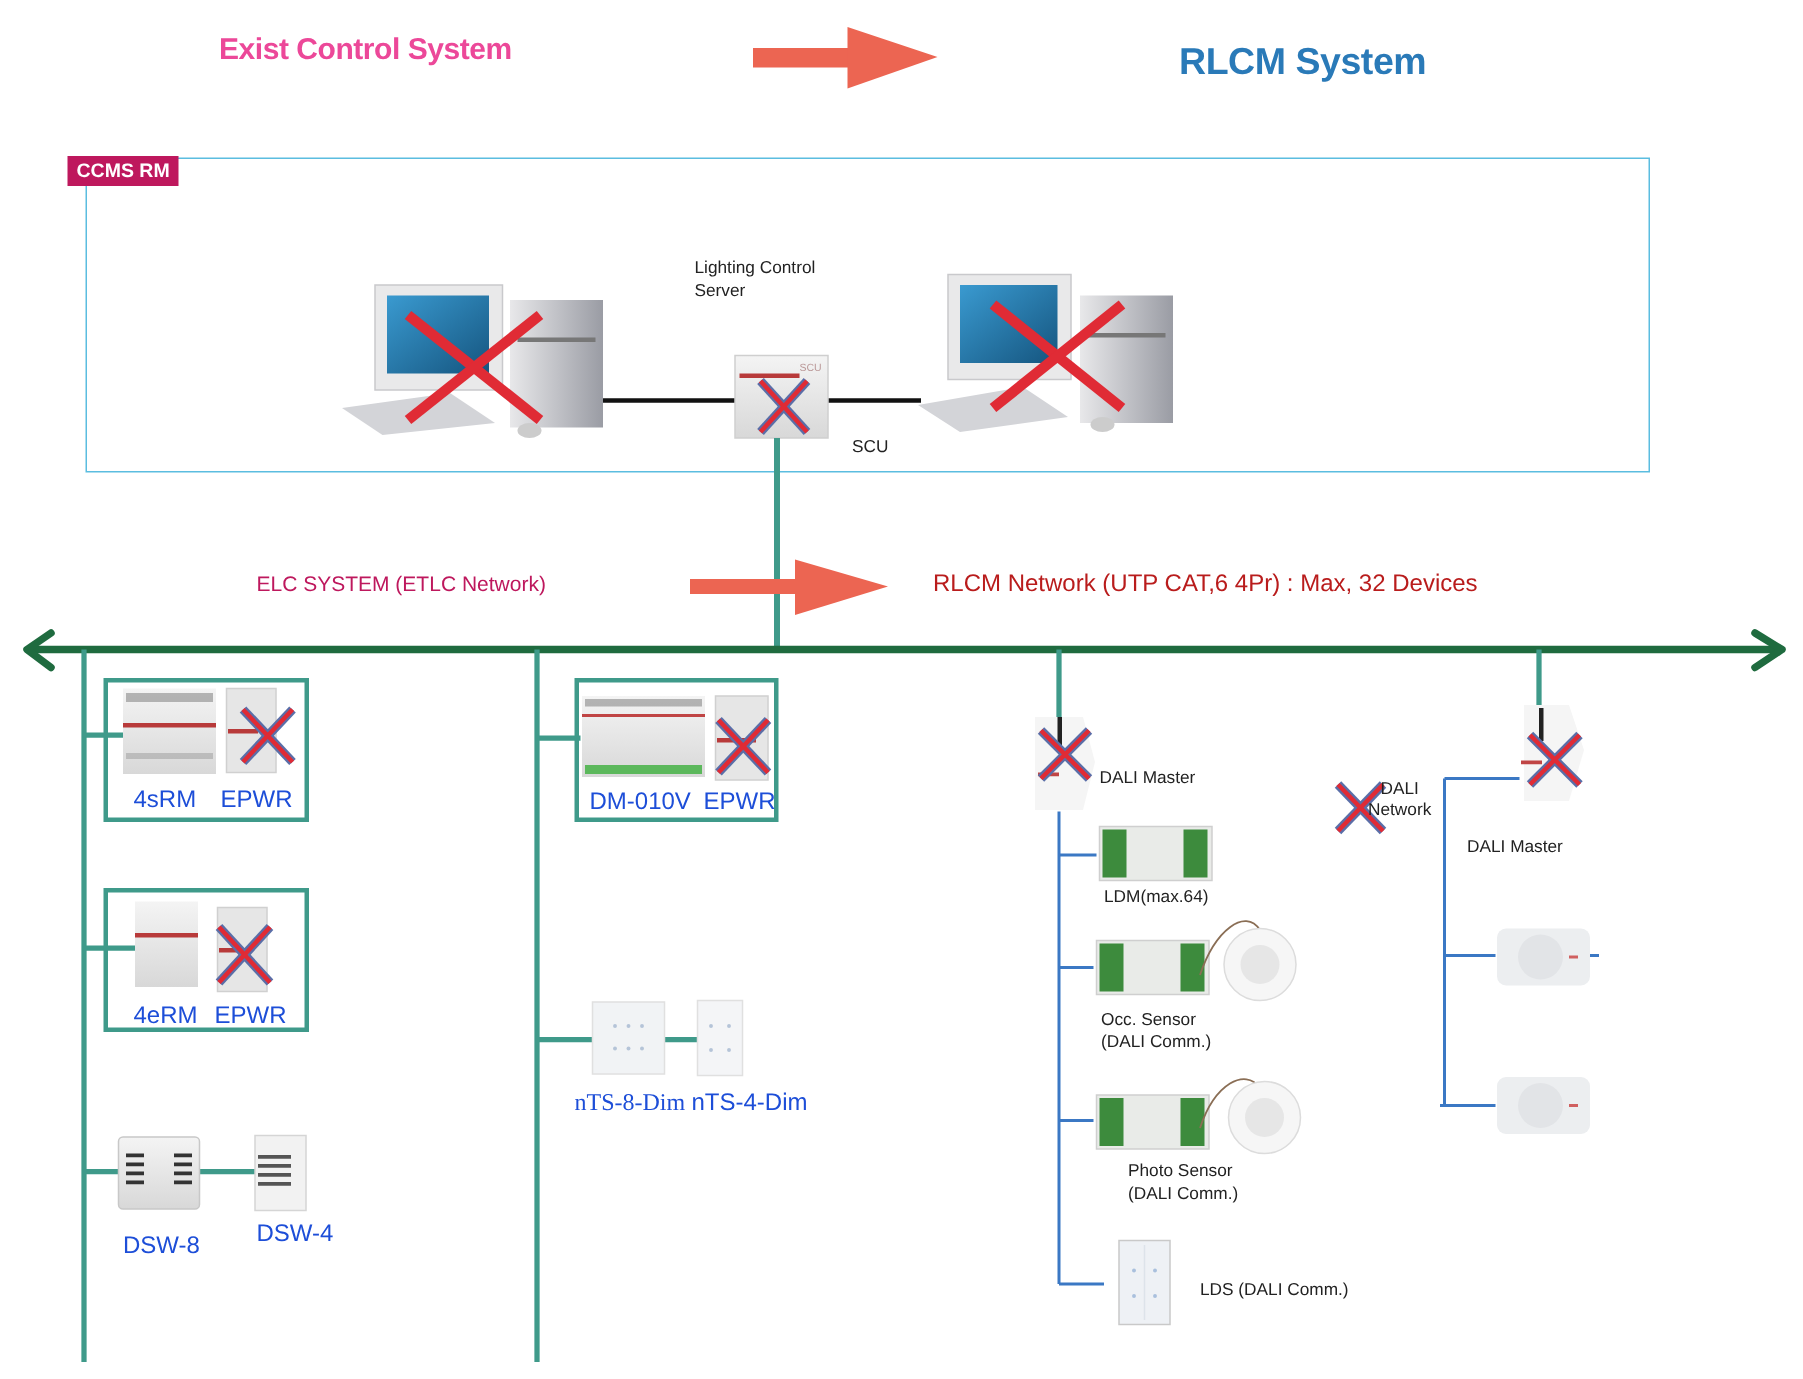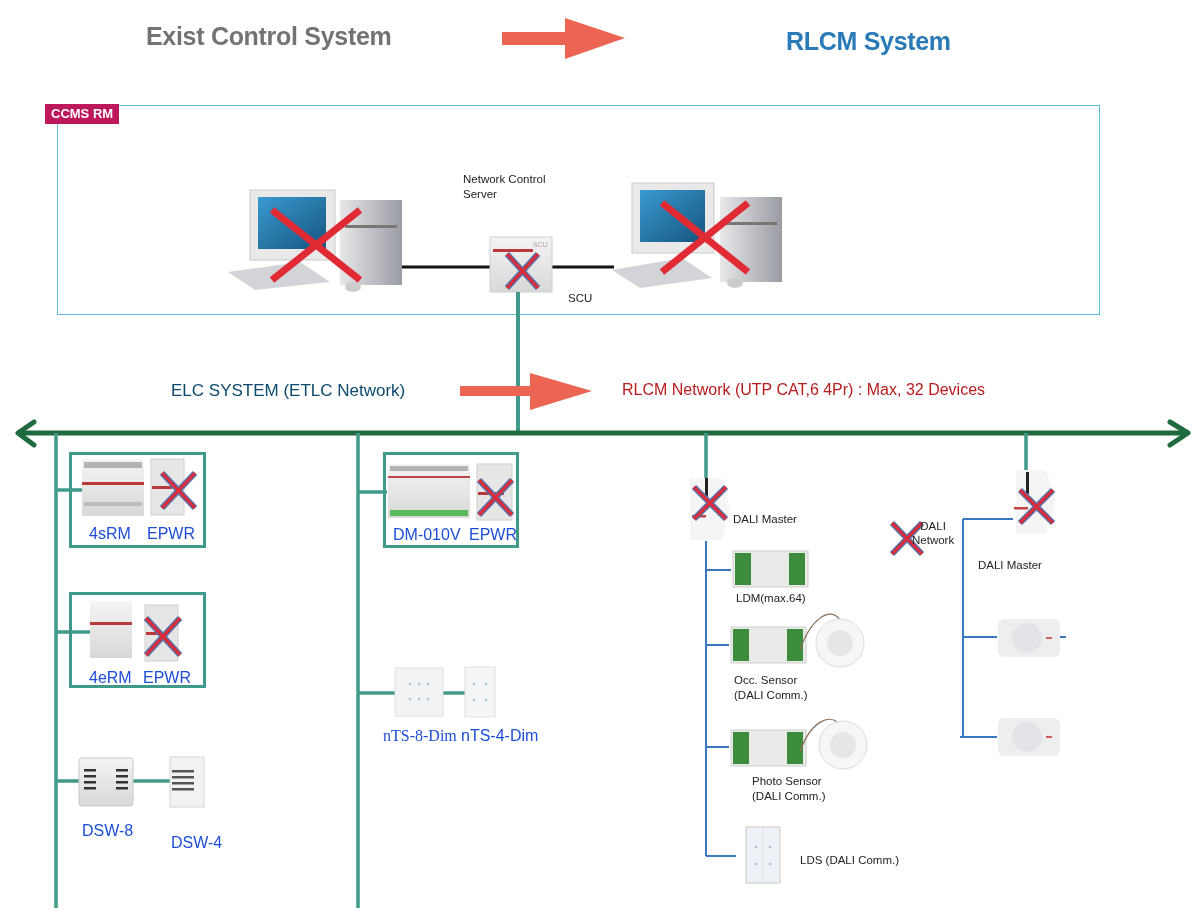--- a/index.html
+++ b/index.html
@@ -1,38 +1,38 @@
 <!DOCTYPE html>
 <html><head>
 <meta charset="utf-8">
 <style>
   html,body{margin:0;padding:0;background:#fff;}
   body{width:1202px;height:919px;position:relative;overflow:hidden;font-family:"Liberation Sans",sans-serif;}
   .abs{position:absolute;}
-  .title-left{left:146px;top:22px;font-size:25px;font-weight:bold;color:#737373;letter-spacing:-0.3px;text-align:center;}
+  .title-left{left:146px;top:22px;font-size:20px;font-weight:bold;color:#ec4899;letter-spacing:-0.3px;text-align:center;}
   .title-right{left:786px;top:27px;font-size:25px;font-weight:bold;color:#2a7ab8;letter-spacing:-0.3px;}
   .rm-box{left:57px;top:105px;width:1043px;height:210px;border:1.5px solid #5bbde0;box-sizing:border-box;}
   .rm-tag{left:45px;top:104px;background:#be185d;color:#fff;font-size:13px;font-weight:bold;padding:2px 6px 3px 6px;}
   .lbl{font-size:16px;color:#1d4ed8;white-space:nowrap;}
   .lbl-sm{font-size:11.5px;color:#222;white-space:nowrap;line-height:15px;}
-  .net-left{left:171px;top:381px;font-size:17px;color:#0c4a6e;}
+  .net-left{left:171px;top:381px;font-size:14px;color:#be185d;}
   .net-right{left:622px;top:381px;font-size:16px;color:#b91c1c;}
   svg.layer{position:absolute;left:0;top:0;}
   .group-box{border:3.5px solid #3f9a8a;box-sizing:border-box;}
 </style>
 </head>
 <body>
 
 <div class="abs title-left">Exist Control System</div>
 <div class="abs title-right">RLCM System</div>
 
 <div class="abs rm-box"></div>
 <div class="abs rm-tag">CCMS RM</div>
 <div class="abs lbl-sm" style="left:463px;top:172px;">
-  <div>Network Control</div>
+  <div>Lighting Control</div>
   <div>Server</div>
 </div>
 <div class="abs lbl-sm" style="left:568px;top:291px;">SCU</div>
 
 <div class="abs net-left">ELC SYSTEM (ETLC Network)</div>
 <div class="abs net-right">RLCM  Network (UTP CAT,6 4Pr) : Max, 32 Devices</div>
 
 <svg class="layer" width="1202" height="919" viewBox="0 0 1202 919">
   <defs>
     <linearGradient id="scr" x1="0" y1="0" x2="1" y2="1">
@@ -302,21 +302,21 @@
 
 <div class="abs group-box" style="left:69px;top:452px;width:137px;height:96px;"></div>
 <div class="abs group-box" style="left:69px;top:592px;width:137px;height:96px;"></div>
 <div class="abs group-box" style="left:383px;top:452px;width:136px;height:96px;"></div>
 
 <div class="abs lbl" style="left:89px;top:525px;">4sRM</div>
 <div class="abs lbl" style="left:147px;top:525px;">EPWR</div>
 <div class="abs lbl" style="left:89px;top:669px;">4eRM</div>
 <div class="abs lbl" style="left:143px;top:669px;">EPWR</div>
 <div class="abs lbl" style="left:82px;top:822px;">DSW-8</div>
-<div class="abs lbl" style="left:171px;top:834px;">DSW-4</div>
+<div class="abs lbl" style="left:171px;top:814px;">DSW-4</div>
 
 <div class="abs lbl" style="left:393px;top:526px;">DM-010V</div>
 <div class="abs lbl" style="left:469px;top:526px;">EPWR</div>
 <div class="abs lbl" style="left:383px;top:727px;font-family:Liberation Serif, serif;">nTS-8-Dim</div>
 <div class="abs lbl" style="left:461px;top:727px;">nTS-4-Dim</div>
 
 <div class="abs lbl-sm" style="left:733px;top:512px;">DALI Master</div>
 <div class="abs lbl-sm" style="left:872px;top:519px;text-align:center;line-height:14px;margin-left:40px;">
   <div>DALI</div>
   <div>Network</div>

